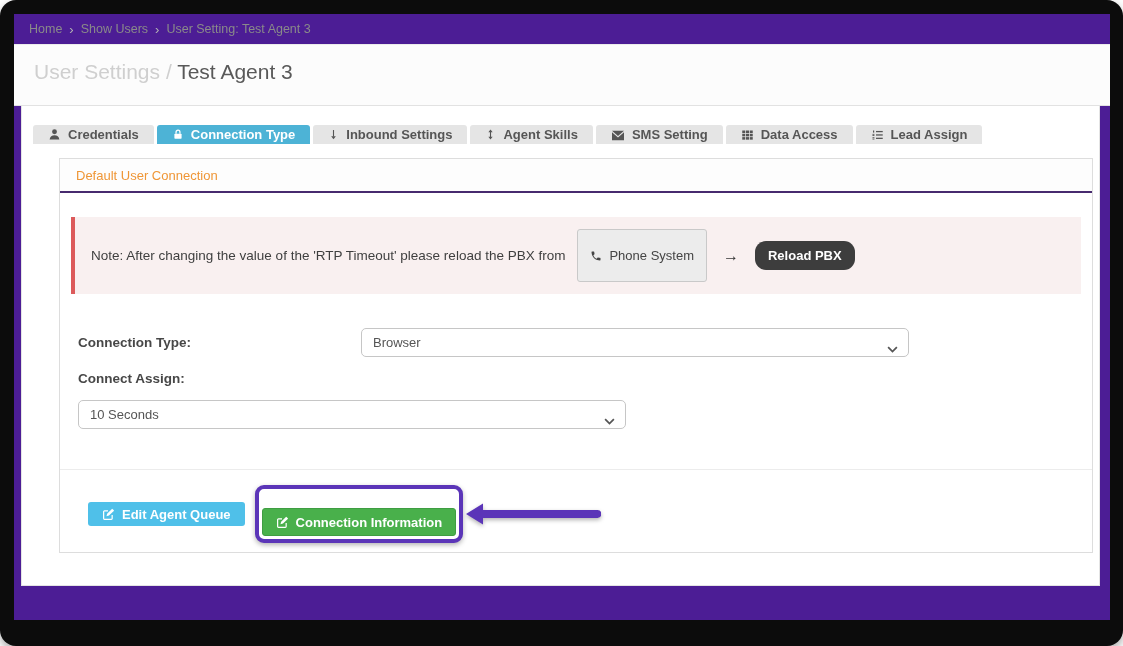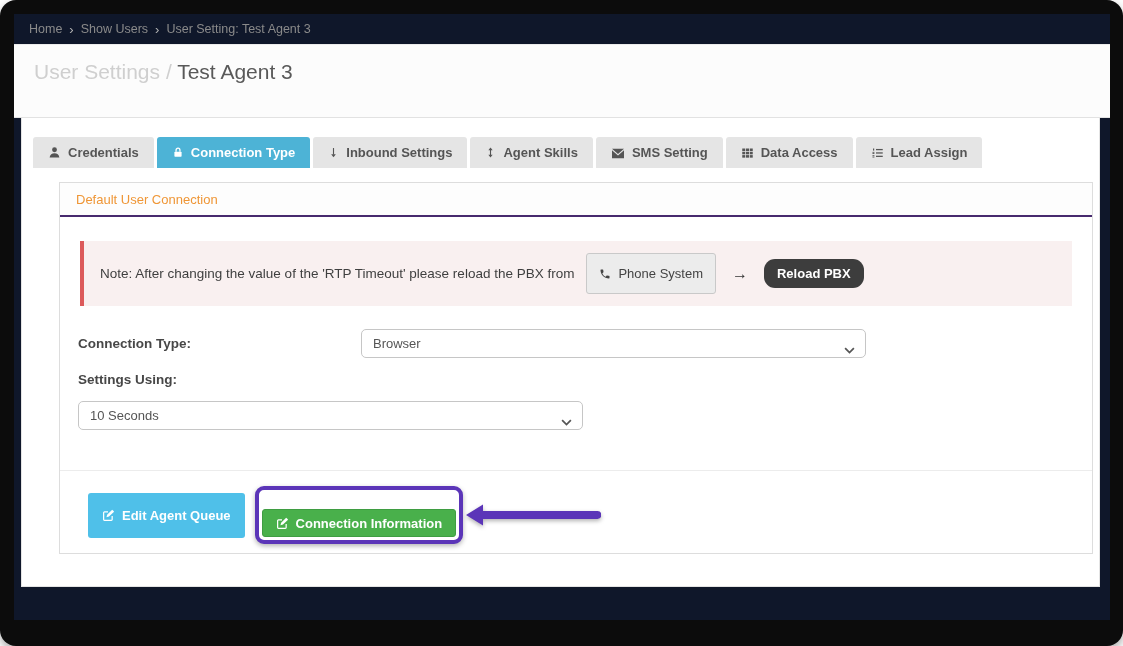--- a/index.html
+++ b/index.html
@@ -1,69 +1,69 @@
 <!DOCTYPE html>
 <html><head>
 <meta charset="utf-8">
 <style>
   html,body{margin:0;padding:0;background:#fff;}
   body{width:1123px;height:646px;font-family:"Liberation Sans","DejaVu Sans",sans-serif;position:relative;}
   .frame{position:absolute;left:0;top:0;width:1123px;height:646px;background:#0c0c0c;border-radius:16px;box-shadow:0 4px 10px rgba(0,0,0,.35);}
-  .screen{position:absolute;left:14px;top:14px;right:13px;bottom:26px;background:#0f172a;overflow:hidden;}
+  .screen{position:absolute;left:14px;top:14px;right:13px;bottom:26px;background:#4c1d95;overflow:hidden;}
 
   
   .breadcrumb-bar{height:30px;display:flex;align-items:center;gap:7px;padding-left:15px;border-bottom:1px solid #ececec;font-size:12.5px;color:#8a8a8a;}
   .crumb{color:#8a8a8a;cursor:pointer;}
   .crumb-sep{color:#b5b5b5;font-size:13px;}
 
   
-  .title-bar{background:#fcfcfc;border-bottom:1px solid #e2e2e2;padding:15px 20px 33px;}
+  .title-bar{background:#fcfcfc;border-bottom:1px solid #e2e2e2;padding:15px 20px 21px;}
   .page-title{font-size:21px;font-weight:400;margin:0;color:#595959;}
   .page-title .muted{color:#cfcfcf;}
 
   
   .card{margin:0 10px 0 7px;border:1px solid #e4e4e4;border-top:none;padding:19px 3px 32px 11px;background:#fff;}
 
   
   .tabs{display:flex;gap:3px;}
   .tab{display:flex;align-items:center;gap:7px;background:#e5e5e5;color:#555;border:none;font-family:inherit;
-       font-size:13px;font-weight:600;padding:0 15px;height:31px;border-radius:3px 3px 0 0;cursor:pointer;white-space:nowrap;}
+       font-size:13px;font-weight:600;padding:0 15px;height:19px;border-radius:3px 3px 0 0;cursor:pointer;white-space:nowrap;}
   .tab.active{background:#4db3d6;color:#fff;}
   .ticon{display:flex;align-items:center;}
   .ticon svg{display:block;}
 
   
   .panel{margin:14px 3px 0 26px;border:1px solid #ddd;background:#fff;}
   .panel-header{padding:9px 16px 8px;font-size:13px;color:#ef9636;border-bottom:2px solid #472a6e;background:#fdfdfd;}
 
   
-  .note{margin:24px 20px 0;background:#f9f0f0;border-left:4px solid #dc5a5b;padding:12px 16px;
+  .note{margin:24px 11px 0;background:#f9f0f0;border-left:4px solid #dc5a5b;padding:12px 16px;
         display:flex;align-items:center;gap:12px;font-size:13.5px;color:#3f3f3f;}
   .btn-phone{display:flex;align-items:center;gap:7px;background:#ececec;border:1px solid #c9c9c9;border-radius:3px;
-             padding:12px 12px;font-family:inherit;font-size:13px;color:#444;cursor:pointer;}
+             padding:18px 12px;font-family:inherit;font-size:13px;color:#444;cursor:pointer;}
   .note-arrow{font-size:16px;color:#333;padding:0 4px;}
   .btn-reload{background:#3d3d3d;color:#fff;border:none;border-radius:11px;padding:7px 13px;
               font-family:inherit;font-size:13px;font-weight:600;cursor:pointer;}
 
   
-  .form{margin-top:23px;padding:0 18px;}
+  .form{margin-top:34px;padding:0 18px;}
   .form-row{display:flex;align-items:center;margin-bottom:14px;}
   .form-label{width:283px;font-size:13.5px;font-weight:700;color:#474747;}
-  .select-wrap{position:relative;width:505px;}
+  .select-wrap{position:relative;width:548px;}
   .select-wrap select{width:100%;height:29px;border:1px solid #c6c6c6;border-radius:5px;background:#fff;
        padding:0 28px 0 11px;font-family:inherit;font-size:13px;color:#555;appearance:none;-webkit-appearance:none;}
   .chev{position:absolute;right:11px;top:11px;pointer-events:none;}
   .static-value{padding-left:12px;font-size:13.5px;color:#555;}
   .row-extension{margin-bottom:0;align-items:flex-start;}
 
   
   .divider{border-top:1px solid #ececec;margin-top:40px;}
   .panel-footer{display:flex;align-items:center;padding:15px 16px 9px 28px;}
   .btn-cyan{display:flex;align-items:center;gap:7px;background:#4fc0e9;color:#fff;border:none;border-radius:3px;
-            padding:7px 14px;font-family:inherit;font-size:13px;font-weight:600;cursor:pointer;height:45px;box-sizing:border-box;}
+            padding:7px 14px;font-family:inherit;font-size:13px;font-weight:600;cursor:pointer;height:24px;box-sizing:border-box;}
   .annotation-ring{margin-left:10px;border:4px solid #5b35b8;border-radius:9px;padding:3px;background:#fff;
                    box-shadow:0 2px 5px rgba(0,0,0,.3);display:inline-flex;}
   .btn-green{display:flex;align-items:center;gap:7px;background:#49b04b;color:#fff;border:1px solid #3f9d42;border-radius:3px;
              padding:6px 13px;font-family:inherit;font-size:13px;font-weight:700;cursor:pointer;height:28px;box-sizing:border-box;margin-top:16px;}
   .annotation-arrow{margin-left:2px;filter:drop-shadow(0 2px 2px rgba(0,0,0,.3));display:flex;align-items:center;}
 </style>
 </head>
 <body>
 
 <div class="frame">
@@ -184,21 +184,21 @@
           <div class="form-row">
             <span class="form-label">Connection Type:</span>
             <span class="select-wrap">
               <select><option>Browser</option></select>
               <span class="chev"><svg width="11" height="7" viewBox="0 0 12 8" fill="none" stroke="#555" stroke-width="2">
                     <polyline points="1,1.3 6,6.3 11,1.3"></polyline>
                   </svg></span>
             </span>
           </div>
           <div class="form-row">
-            <span class="form-label">Settings Using:</span>
+            <span class="form-label">Connect Assign:</span>
           </div>
           <div class="form-row">
             <span class="select-wrap">
               <select><option>10 Seconds</option></select>
               <span class="chev"><svg width="11" height="7" viewBox="0 0 12 8" fill="none" stroke="#555" stroke-width="2">
                     <polyline points="1,1.3 6,6.3 11,1.3"></polyline>
                   </svg></span>
             </span>
           </div>
         </div>

